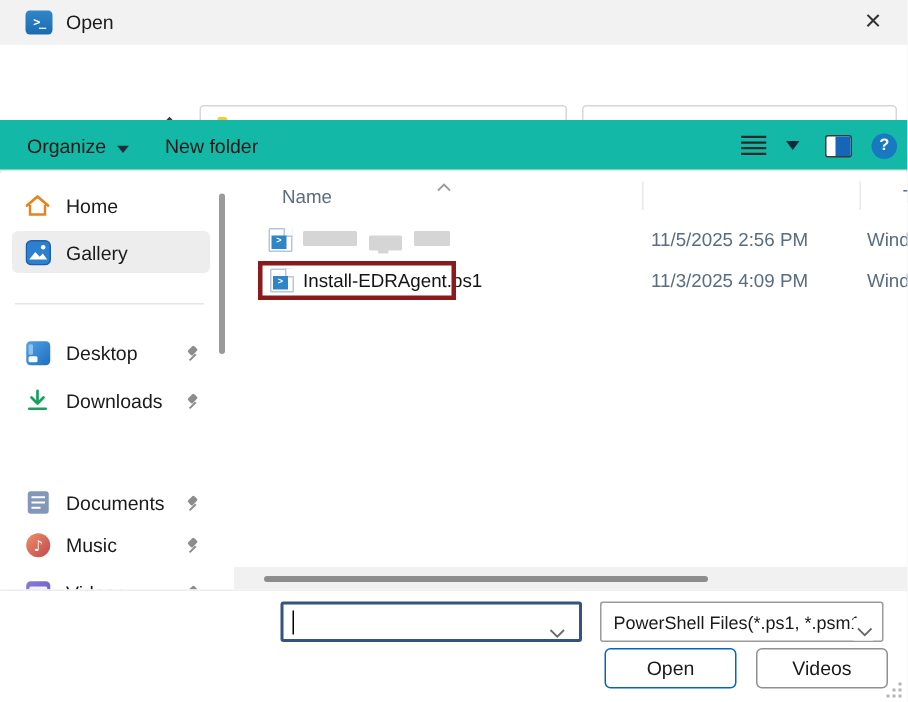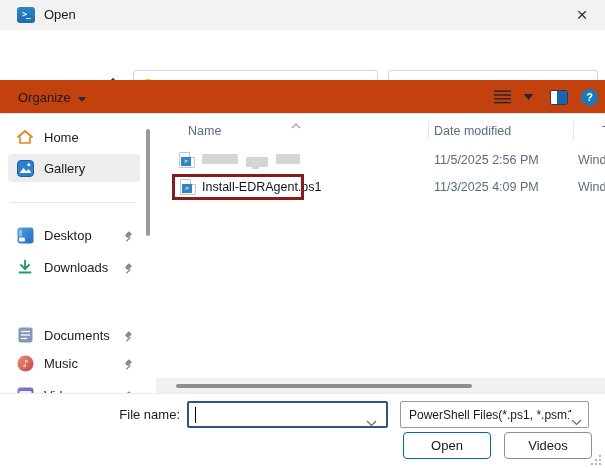--- a/index.html
+++ b/index.html
@@ -26,21 +26,21 @@
   .crumb-ov { font-size:13px; color:#555; margin-right:7px; }
   .crumb-sep { margin:0 7px; display:flex; align-items:center; }
   .crumb-chev { margin-left:auto; margin-right:14px; }
   .crumb-refresh { margin-right:11px; display:flex; }
   .search-box { position:absolute; left:388px; top:40px; width:210px; height:33px; border:1px solid #d6d6d6;
                 border-radius:3px; background:#fff; display:flex; align-items:center; }
   .search-ph { font-size:13px; color:#767676; margin-left:12px; flex:1; }
   .search-ic { margin-right:12px; display:flex; }
 
   
-  .toolbar { position:absolute; top:80px; left:0; width:605px; height:34px; background:#c2410c;
+  .toolbar { position:absolute; top:80px; left:0; width:605px; height:34px; background:#14b8a6;
              border-bottom:1px solid #e6e6e6; }
   .tb-item { position:absolute; top:0; height:34px; display:flex; align-items:center; font-size:13px; color:#1a1a1a; }
   .tb-organize { left:18px; }
   .tb-organize .tri { margin-left:7px; }
   .tb-newfolder { left:110px; }
   .tb-views { left:494px; }  .tb-viewtri { left:524px; }
   .tb-pane { left:550px; }   .tb-help { left:581px; }
   .help-circle { width:17px; height:17px; border-radius:50%; background:#1879c0; color:#fff; font-size:11px;
                  font-weight:bold; text-align:center; line-height:17px; }
   .pane-icon { width:18px; height:15px; border:1.5px solid #3a3a3a; border-radius:2px; position:relative; background:#fff; }
@@ -180,20 +180,23 @@
 
   <div class="toolbar">
     <div class="tb-item tb-organize">
       <span>Organize</span>
       <span class="tri">
         <svg width="8" height="5" viewBox="0 0 8 5">
             <path d="M0 0h8L4 5z" fill="#1f2c3d"></path>
           </svg>
       </span>
     </div>
+    <div class="tb-item tb-newfolder">
+      <span>New folder</span>
+    </div>
     <div class="tb-item tb-views">
       <svg width="17" height="14" viewBox="0 0 17 14">
           <g stroke="#2a2a2a" stroke-width="1.5">
             <path d="M0 1.2h17"></path>
             <path d="M0 5h17"></path>
             <path d="M0 8.8h17"></path>
             <path d="M0 12.6h17"></path>
           </g>
         </svg>
     </div>
@@ -356,21 +359,20 @@
 
     <div class="side-scroll"></div>
 
     <div class="sort-caret">
       <svg width="10" height="6" viewBox="0 0 10 6">
           <path d="M1 5l4-4 4 4" fill="none" stroke="#9a9a9a" stroke-width="1.2"></path>
         </svg>
     </div>
     <div class="col-head" style="left:188px;top:3px;">Name</div>
     <div class="col-sep" style="left:428px;top:6px;"></div>
-    <div class="col-head" style="left:434px;top:3px;">Date modified</div>
     <div class="col-sep" style="left:573px;top:6px;"></div>
     <div class="col-head" style="left:566px;top:3px;margin-left:36px;">Type</div>
 
     <div>
       <span class="file-icon" style="left:179px;top:37px;">
           <span class="psq">&gt;</span>
         </span>
       <span class="redact" style="left:202px;top:39px;width:36px;"></span>
       <span class="redact" style="left:246px;top:42px;width:22px;"></span>
       <span class="redact" style="left:276px;top:39px;width:24px;"></span>
@@ -388,21 +390,20 @@
       <span class="cell-type" style="left:578px;top:59px;">Wind</span>
     </div>
     <div class="red-box"></div>
 
     <div class="hsb-track">
       <div class="hsb-thumb"></div>
     </div>
   </div>
 
   <div class="footer">
-    <div class="fn-label">File name:</div>
     <div class="fn-input">
       <span class="caret"></span>
       <span></span>
       <span class="fn-chev">
         <svg width="11" height="7" viewBox="0 0 11 7">
             <path d="M1 1l4.5 4.5L10 1" fill="none" stroke="#6a6a6a" stroke-width="1.2"></path>
           </svg>
       </span>
     </div>
     <div class="ft-select">

